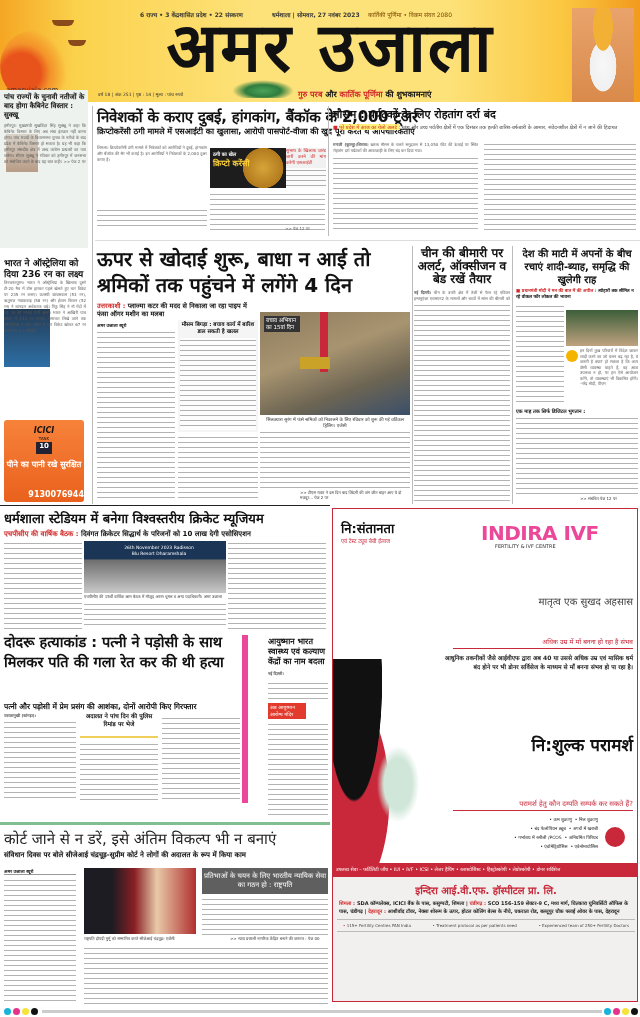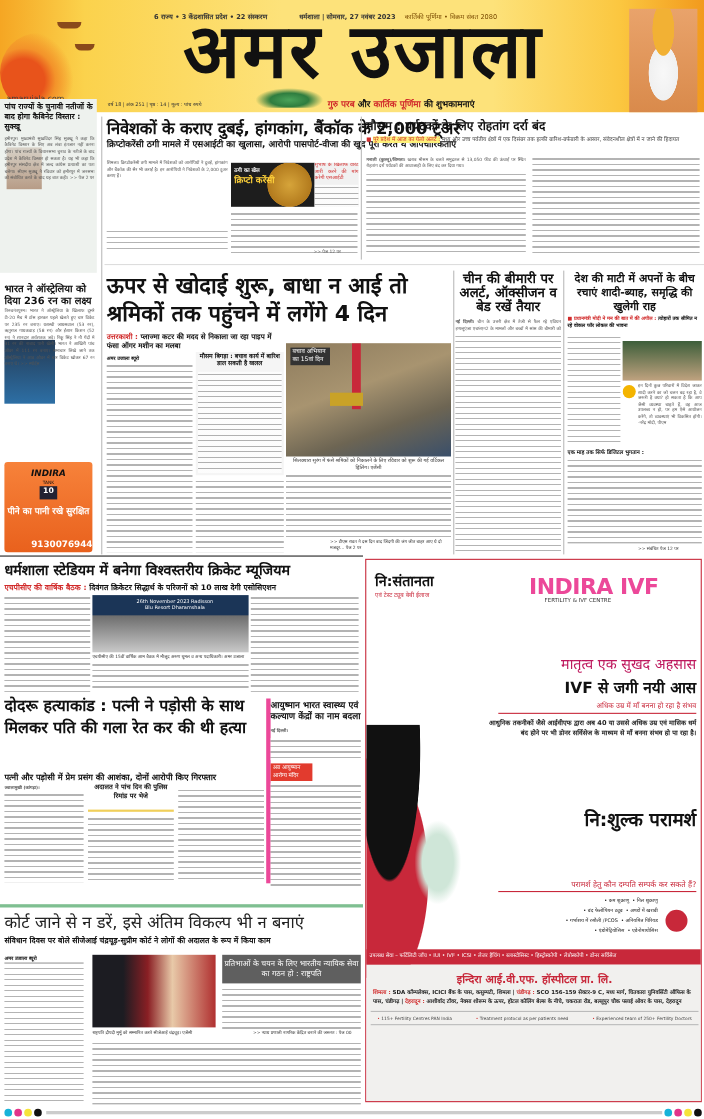--- a/index.html
+++ b/index.html
@@ -45,21 +45,21 @@
 
 <div class="abs" style="left:0;top:90px;width:88px;height:158px;background:#eef2ee">
   <div class="abs h1" style="left:4px;top:3px;width:82px;font-size:7px;line-height:9px;white-space:normal">पांच राज्यों के चुनावी नतीजों के बाद होगा कैबिनेट विस्तार : सुक्खू</div>
   <div class="abs" style="left:6px;top:44px;width:32px;height:38px;background:linear-gradient(#d8d2c8,#b79c86)"></div>
   <div class="abs txt" style="left:4px;top:33px;width:82px;height:118px;text-indent:0">हमीरपुर। मुख्यमंत्री सुखविंदर सिंह सुक्खू ने कहा कि कैबिनेट विस्तार के लिए अब लंबा इंतजार नहीं करना होगा। पांच राज्यों के विधानसभा चुनाव के नतीजे के बाद प्रदेश में कैबिनेट विस्तार हो सकता है। यह भी कहा कि हमीरपुर संसदीय क्षेत्र में जल्द कांग्रेस प्रत्याशी का पता चलेगा। सीएम सुक्खू ने रविवार को हमीरपुर में जनसभा को संबोधित करते के बाद यह बात कही। &gt;&gt; पेज 2 पर</div>
 </div>
 <div class="abs h1" style="left:4px;top:258px;width:84px;font-size:9px;line-height:11px;white-space:normal">भारत ने ऑस्ट्रेलिया को दिया 236 रन का लक्ष्य</div>
 <div class="abs photo" style="left:4px;top:309px;width:46px;height:58px;background:linear-gradient(#243b55,#2d6fa5)"></div>
 <div class="abs txt" style="left:4px;top:280px;width:82px;height:140px">तिरुवनंतपुरम। भारत ने ऑस्ट्रेलिया के खिलाफ दूसरे टी-20 मैच में टॉस हारकर पहले खेलते हुए चार विकेट पर 235 रन बनाए। यशस्वी जायसवाल (53 रन), ऋतुराज गायकवाड़ (58 रन) और ईशान किशन (52 रन) ने शानदार अर्धशतक जड़े। रिंकू सिंह ने नौ गेंदों में 31 रन की नाबाद पारी खेली। भारत ने आखिरी पांच ओवर में 111 रन बनाए। समाचार लिखे जाने तक ऑस्ट्रेलिया ने आठ ओवर में चार विकेट खोकर 67 रन बनाए थे। &gt;&gt; स्पोर्ट्स</div>
 <div class="abs" style="left:4px;top:420px;width:80px;height:82px;background:linear-gradient(#f7823a,#e9611d);border-radius:3px">
-  <div class="abs" style="left:0;top:6px;width:80px;text-align:center;font-size:8px;font-weight:900;color:#111;font-style:italic">INDIRA</div>
+  <div class="abs" style="left:0;top:6px;width:80px;text-align:center;font-size:8px;font-weight:900;color:#111;font-style:italic">ICICI</div>
   <div class="abs" style="left:0;top:16px;width:80px;text-align:center;font-size:4px;color:#111">TANK</div>
   <div class="abs" style="left:32px;top:22px;width:16px;height:12px;background:#223;color:#fff;font-size:7px;text-align:center;font-weight:bold">10</div>
   <div class="abs" style="left:2px;top:40px;width:76px;text-align:center;font-size:8px;line-height:10px;font-weight:bold;color:#fff">पीने का पानी रखे सुरक्षित</div>
   <div class="abs" style="left:0;top:70px;width:80px;text-align:right;font-size:8px;font-weight:bold;color:#fff">9130076944</div>
 </div>
 <div class="abs vrule" style="left:92px;top:106px;height:398px"></div>
 
 <div class="abs h1" style="left:97px;top:106px;font-size:15px;letter-spacing:-.2px">निवेशकों के कराए दुबई, हांगकांग, बैंकॉक के 2,000 टूअर</div>
 <div class="abs h1" style="left:97px;top:125px;font-size:8px">क्रिप्टोकरेंसी ठगी मामले में एसआईटी का खुलासा, आरोपी पासपोर्ट-वीजा की खुद पूरी करते थे औपचारिकताएं</div>
 <div class="abs txt" style="left:97px;top:145px;width:110px;height:62px">शिमला। क्रिप्टोकरेंसी ठगी मामले में निवेशकों को आरोपियों ने दुबई, हांगकांग और बैंकॉक की सैर भी कराई है। इन आरोपियों ने निवेशकों के 2,000 टूअर कराए हैं।</div>
@@ -143,21 +143,21 @@
 
 <div class="abs h1" style="left:4px;top:632px;font-size:14.5px;line-height:20px">दोदरू हत्याकांड : पत्नी ने पड़ोसी के साथ</div>
 <div class="abs h1" style="left:4px;top:652px;font-size:14.5px;line-height:20px">मिलकर पति की गला रेत कर की थी हत्या</div>
 <div class="abs h1" style="left:4px;top:701px;font-size:7.5px">पत्नी और पड़ोसी में प्रेम प्रसंग की आशंका, दोनों आरोपी किए गिरफ्तार</div>
 <div class="abs txt" style="left:4px;top:713px;width:72px;height:8px;font-weight:bold">ज्वालामुखी (कांगड़ा)।</div>
 <div class="abs lines" style="left:4px;top:720px;width:72px;height:82px"></div>
 <div class="abs" style="left:80px;top:712px;width:78px;height:26px;border-bottom:2px solid #f0cf5a;font-size:6px;line-height:8px;font-weight:bold;text-align:center">अदालत ने पांच दिन की पुलिस रिमांड पर भेजे</div>
 <div class="abs lines" style="left:80px;top:742px;width:78px;height:60px"></div>
 <div class="abs lines" style="left:162px;top:716px;width:78px;height:86px"></div>
 
-<div class="abs" style="left:242px;top:635px;width:86px;height:168px;border-left:4px solid #ec4899;padding-left:0">
+<div class="abs" style="left:242px;top:635px;width:86px;height:168px;border-left:6px solid #ec4899;padding-left:20px">
   <div style="font-size:8px;line-height:10px;font-weight:bold;margin-top:2px">आयुष्मान भारत स्वास्थ्य एवं कल्याण केंद्रों का नाम बदला</div>
   <div class="txt" style="margin-top:4px;height:10px"><b>नई दिल्ली।</b></div>
   <div class="lines" style="height:20px"></div>
   <div style="display:inline-block;background:#e23b2e;color:#fff;font-size:5px;line-height:7px;padding:1px 2px;width:38px;margin-top:2px">अब आयुष्मान आरोग्य मंदिर</div>
   <div class="lines" style="height:96px;margin-top:2px"></div>
 </div>
 
 <div class="abs" style="left:0;top:822px;width:330px;height:3px;background:#7fbf91"></div>
 
 <div class="abs h1" style="left:4px;top:828px;font-size:15px;font-weight:normal;color:#222">कोर्ट जाने से न डरें, इसे अंतिम विकल्प भी न बनाएं</div>
@@ -181,22 +181,21 @@
   <div class="abs" style="left:613px;top:2px;width:7px;height:7px;border-radius:50%;background:#e2348a"></div>
   <div class="abs" style="left:622px;top:2px;width:7px;height:7px;border-radius:50%;background:#f6e33a"></div>
   <div class="abs" style="left:631px;top:2px;width:7px;height:7px;border-radius:50%;background:#111"></div>
 </div>
 
 <div class="abs" style="left:332px;top:508px;width:306px;height:494px;border:1px solid #c8283a;background:#fff;overflow:hidden">
   <div class="abs" style="left:8px;top:10px;font-size:13px;font-weight:bold;color:#111">नि:संतानता</div>
   <div class="abs" style="left:8px;top:28px;font-size:5.5px;color:#c8283a">एवं टेस्ट ट्यूब बेबी ईलाज</div>
   <div class="abs" style="left:148px;top:12px;font-size:20px;font-weight:900;color:#ec4899;letter-spacing:-.5px">INDIRA IVF</div>
   <div class="abs" style="left:162px;top:34px;font-size:5px;color:#333">FERTILITY &amp; IVF CENTRE</div>
-  <div class="abs" style="left:90px;top:85px;width:210px;text-align:right;font-size:13px;color:#be185d">मातृत्व एक सुखद अहसास</div>
-  <div class="abs" style="left:90px;top:106px;width:210px;text-align:right;font-size:14px;font-weight:bold;color:#111">IVF से जगी नयी आस</div>
+  <div class="abs" style="left:90px;top:85px;width:210px;text-align:right;font-size:10px;color:#404040">मातृत्व एक सुखद अहसास</div>
   <div class="abs" style="left:120px;top:128px;width:180px;text-align:right;font-size:6.5px;color:#c8283a;border-bottom:1px solid #c8283a;padding-bottom:2px">अधिक उम्र में माँ बनना हो रहा है संभव</div>
   <div class="abs" style="left:104px;top:144px;width:196px;text-align:right;font-size:6px;line-height:9px;color:#222;font-weight:bold">आधुनिक तकनीकों जैसे आईवीएफ द्वारा अब 40 या उससे अधिक उम्र एवं मासिक धर्म बंद होने पर भी डोनर सर्विसेज के माध्यम से माँ बनना संभव हो पा रहा है।</div>
 
   <div class="abs" style="left:0;top:150px;width:70px;height:230px;background:radial-gradient(ellipse at 30% 10%,#111 0,#111 40%,transparent 41%),radial-gradient(ellipse at 10% 60%,#c8283a 0,#c8283a 55%,transparent 56%)"></div>
   <div class="abs" style="left:40px;top:230px;width:50px;height:90px;background:radial-gradient(ellipse at 50% 50%,#cfe6d8 0,#cfe6d8 40%,transparent 60%)"></div>
   <div class="abs" style="left:90px;top:224px;width:210px;text-align:right;font-size:17px;font-weight:bold;color:#111">नि:शुल्क परामर्श</div>
   <div class="abs" style="left:120px;top:290px;width:180px;text-align:right;font-size:7px;color:#c8283a;border-bottom:1px solid #c8283a;padding-bottom:2px">परामर्श हेतु कौन दम्पति सम्पर्क कर सकते हैं?</div>
   <div class="abs" style="left:140px;top:306px;width:125px;font-size:4.5px;line-height:9px;color:#222;text-align:right">
     <span>• <span>कम शुक्राणु</span></span> &nbsp;<span>• <span>निल शुक्राणु</span></span><br>
     <span>• <span>बंद फेलोपियन ट्यूब</span></span> &nbsp;<span>• <span>अण्डों में खराबी</span></span><br>

